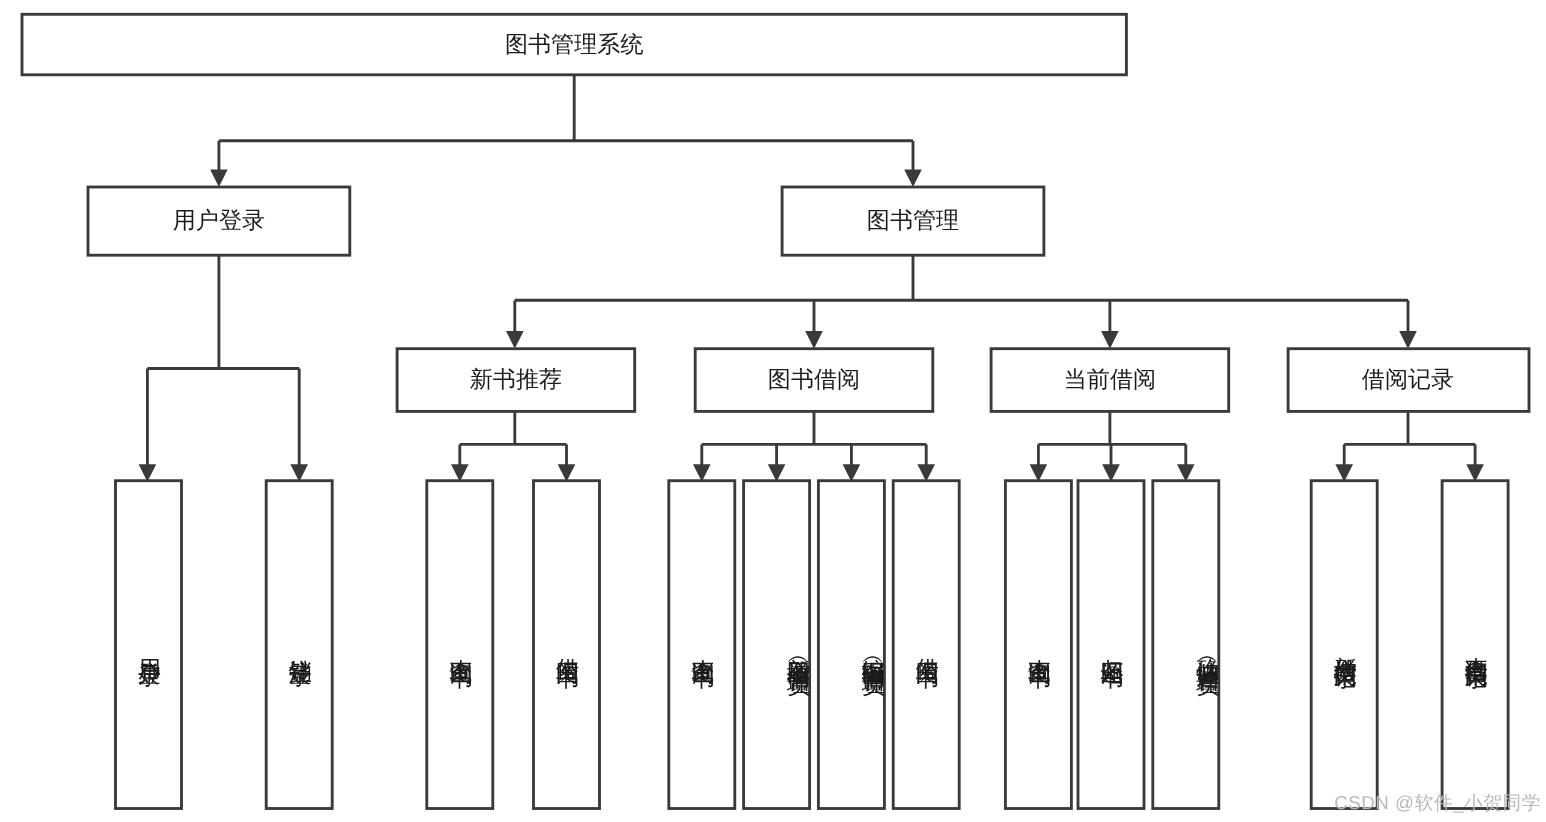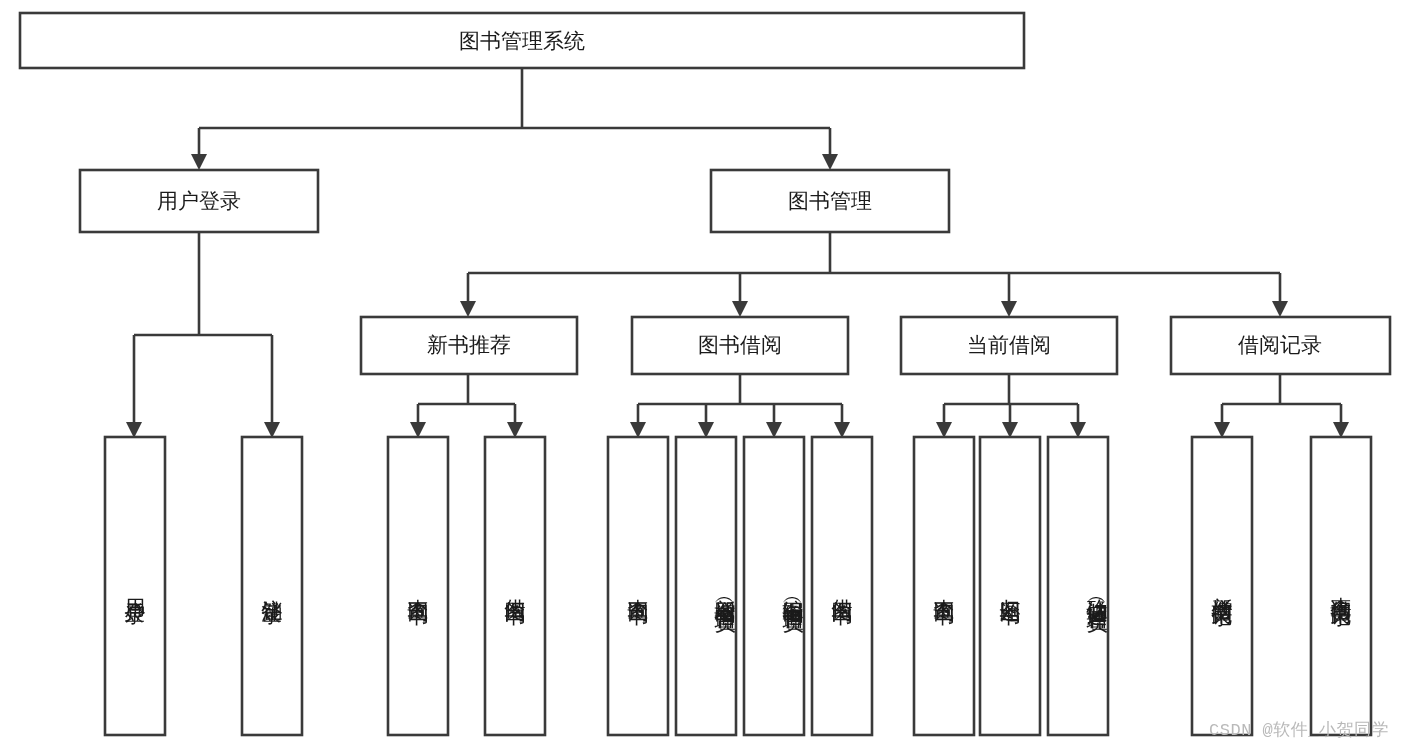--- a/index.html
+++ b/index.html
@@ -62,23 +62,23 @@
     letter-spacing: 2px;
     line-height: 1.05;
     white-space: nowrap;
     pointer-events: none;
   }
   .vlabel-wrap.center {
     align-items: center;
   }
   .watermark {
     position: absolute;
-    right: 16px;
+    right: 4px;
     bottom: 6px;
-    font-family: Liberation Mono, monospace;
+    font-family: Liberation Sans, sans-serif;
     font-size: 17px;
     color: #b9b9b9;
     letter-spacing: 0.5px;
     white-space: nowrap;
     pointer-events: none;
   }
 </style>
 </head>
 <body>
 

